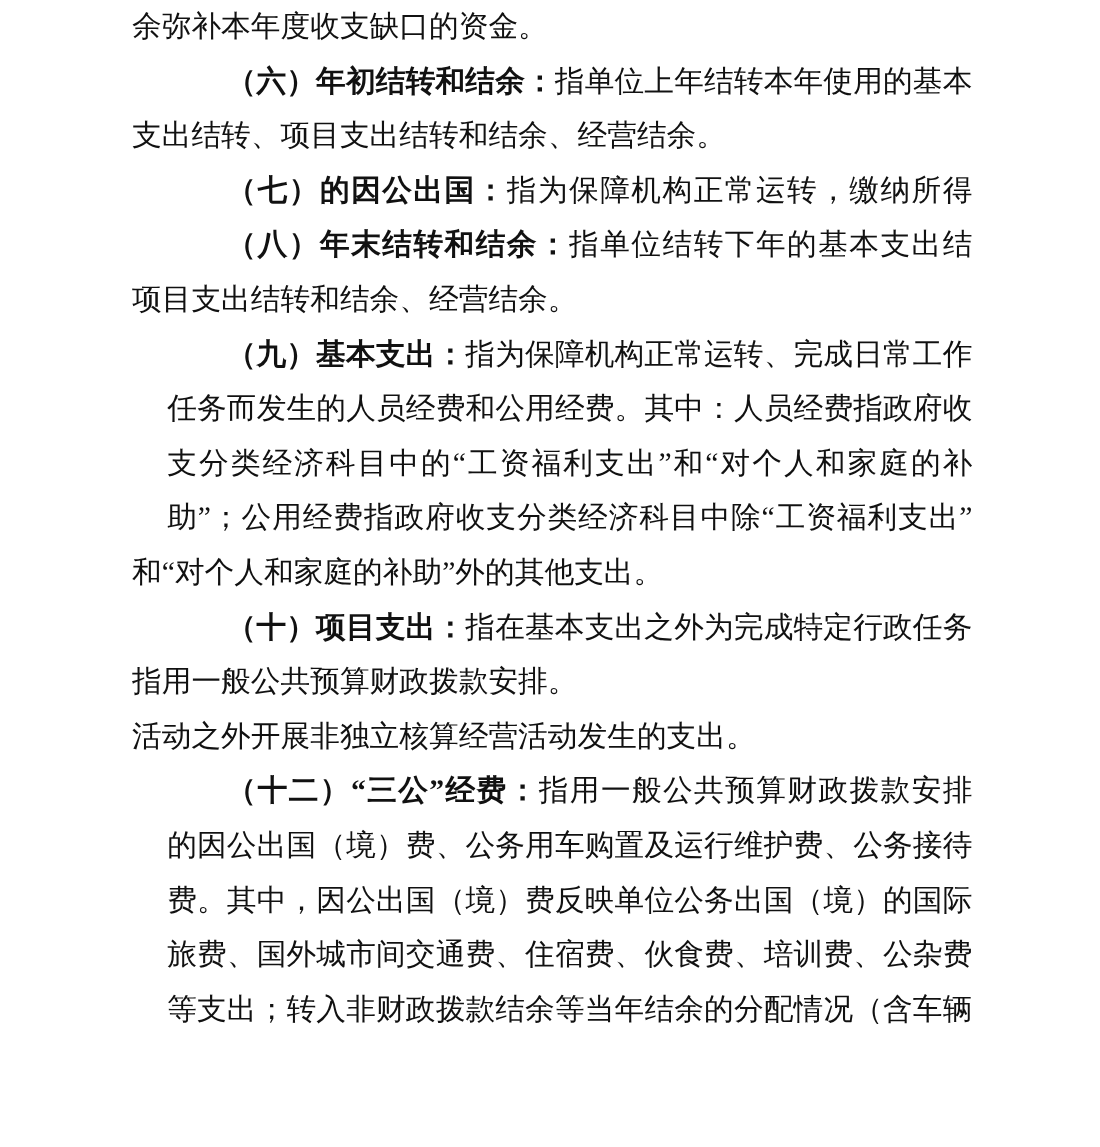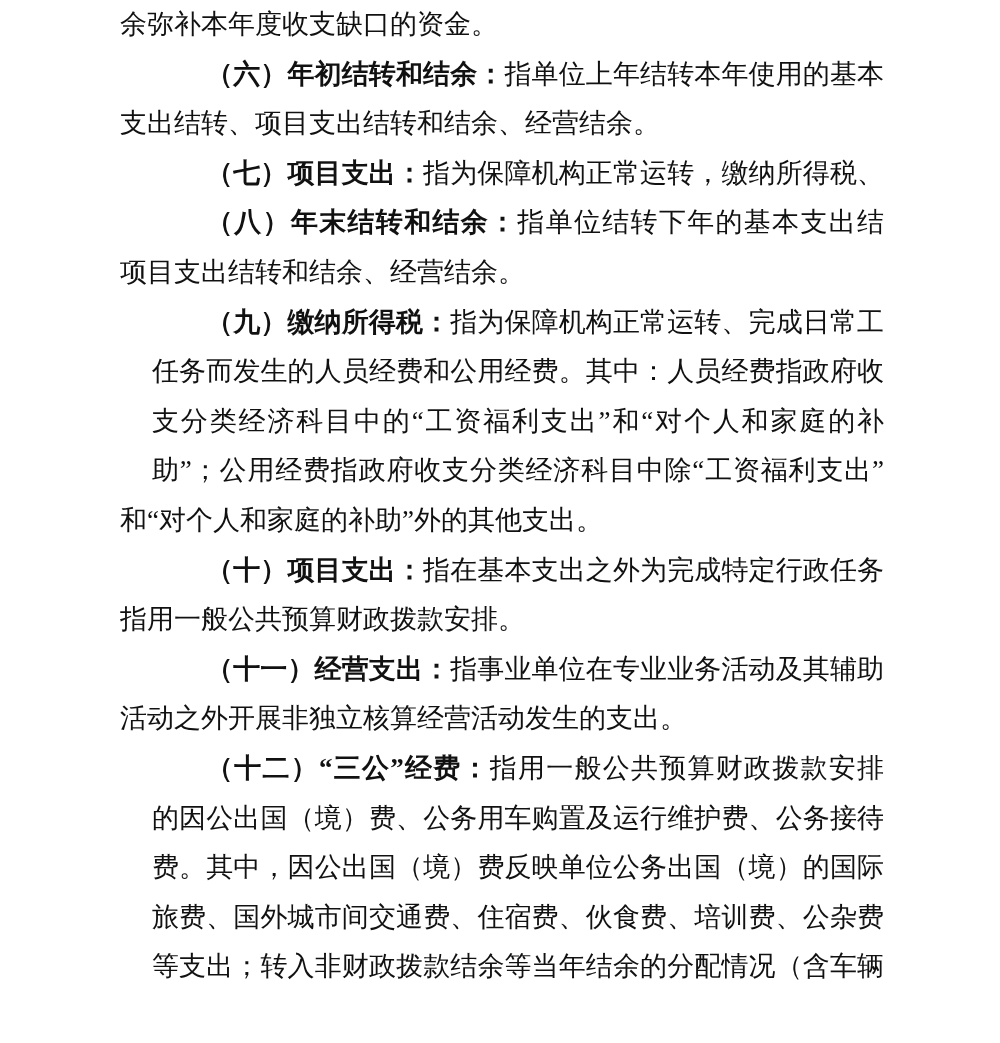--- a/index.html
+++ b/index.html
@@ -45,31 +45,30 @@
   }
 </style>
 </head>
 <body>
 
 <div class="page">
   <div class="text-block" id="lines-container">
       <div class="line"><span class="body-text">余弥补本年度收支缺口的资金。</span></div>
       <div class="line indent justify"><span class="lead">（六）年初结转和结余：</span><span class="body-text">指单位上年结转本年使用的基本</span></div>
       <div class="line"><span class="body-text">支出结转、项目支出结转和结余、经营结余。</span></div>
-      <div class="line indent justify"><span class="lead">（七）项目支出：</span><span class="body-text">指为保障机构正常运转，缴纳所得税、</span></div>
+      <div class="line indent justify"><span class="lead">（七）的因公出国：</span><span class="body-text">指为保障机构正常运转，缴纳所得税、</span></div>
       <div class="line indent justify"><span class="lead">（八）年末结转和结余：</span><span class="body-text">指单位结转下年的基本支出结转、</span></div>
       <div class="line"><span class="body-text">项目支出结转和结余、经营结余。</span></div>
-      <div class="line indent justify"><span class="lead">（九）缴纳所得税：</span><span class="body-text">指为保障机构正常运转、完成日常工作</span></div>
+      <div class="line indent justify"><span class="lead">（九）基本支出：</span><span class="body-text">指为保障机构正常运转、完成日常工作</span></div>
       <div class="line justify"><span class="body-text">任务而发生的人员经费和公用经费。其中：人员经费指政府收</span></div>
       <div class="line justify"><span class="body-text">支分类经济科目中的“工资福利支出”和“对个人和家庭的补</span></div>
       <div class="line justify"><span class="body-text">助”；公用经费指政府收支分类经济科目中除“工资福利支出”</span></div>
       <div class="line"><span class="body-text">和“对个人和家庭的补助”外的其他支出。</span></div>
       <div class="line indent justify"><span class="lead">（十）项目支出：</span><span class="body-text">指在基本支出之外为完成特定行政任务</span></div>
       <div class="line"><span class="body-text">指用一般公共预算财政拨款安排。</span></div>
-      <div class="line indent justify"><span class="lead">（十一）经营支出：</span><span class="body-text">指事业单位在专业业务活动及其辅助</span></div>
       <div class="line"><span class="body-text">活动之外开展非独立核算经营活动发生的支出。</span></div>
       <div class="line indent justify"><span class="lead">（十二）“三公”经费：</span><span class="body-text">指用一般公共预算财政拨款安排</span></div>
       <div class="line justify"><span class="body-text">的因公出国（境）费、公务用车购置及运行维护费、公务接待</span></div>
       <div class="line justify"><span class="body-text">费。其中，因公出国（境）费反映单位公务出国（境）的国际</span></div>
       <div class="line justify"><span class="body-text">旅费、国外城市间交通费、住宿费、伙食费、培训费、公杂费</span></div>
       <div class="line justify"><span class="body-text">等支出；转入非财政拨款结余等当年结余的分配情况（含车辆</span></div>
     </div>
 </div>
 
 </body></html>

